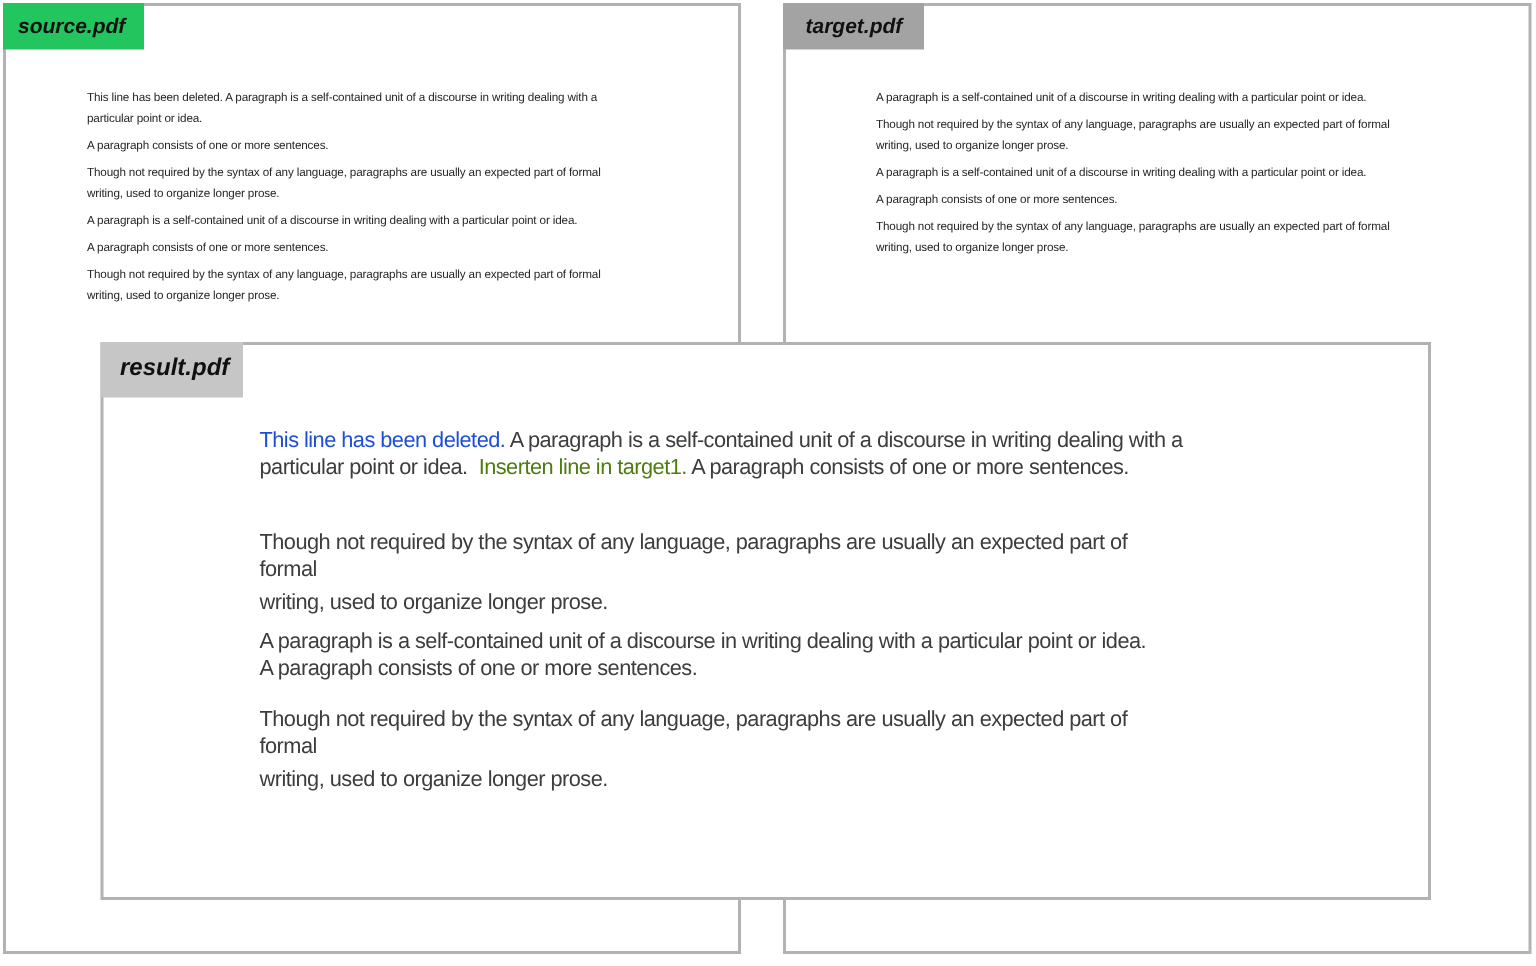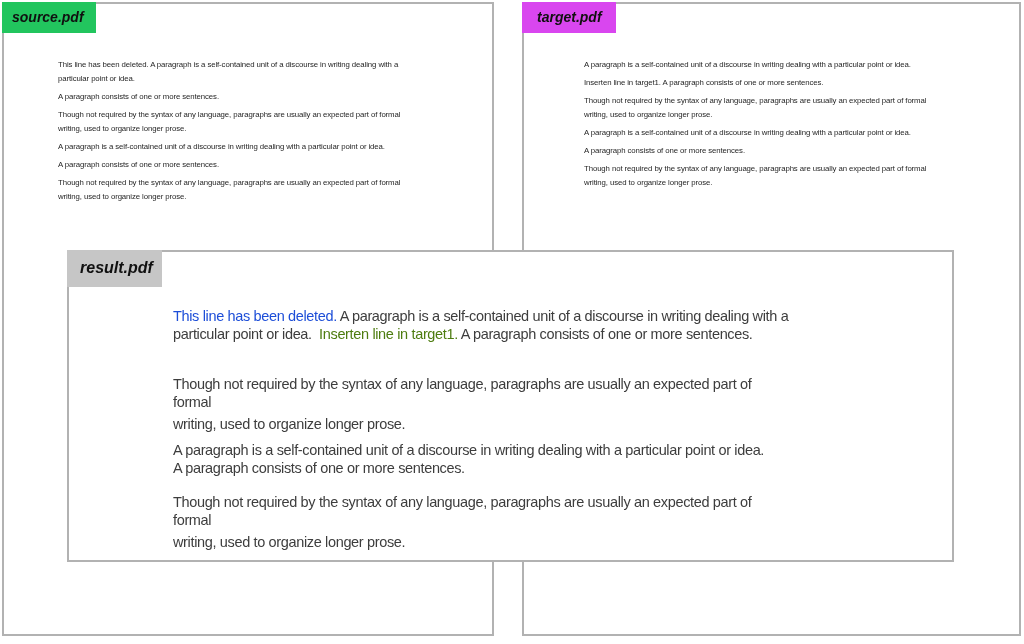--- a/index.html
+++ b/index.html
@@ -6,21 +6,21 @@
   .canvas {
     position:relative; width:1024px; height:644px; background:#ffffff;
     font-family:"Liberation Sans", sans-serif; overflow:hidden;
   }
   .panel {
     position:absolute; background:#ffffff;
     border:2px solid #b2b2b2; box-sizing:border-box;
   }
   .panel-source { left:2px;  top:2px;   width:492px; height:634px; }
   .panel-target { left:522px; top:2px;  width:499px; height:634px; }
-  .panel-result { left:67px; top:250px; width:887px; height:312px; z-index:2; }
+  .panel-result { left:67px; top:228px; width:887px; height:372px; z-index:2; }
   .tab {
     position:absolute; left:-2px; top:-2px; z-index:3;
     background:#c6c6c6; color:#101010;
     font-weight:bold; font-style:italic; white-space:nowrap;
   }
   .tab-small  { font-size:14px; padding:7px 12px 8px 10px; }
   .tab-target { padding:7px 14px 8px 15px; }
   .tab-large  { font-size:16px; padding:9px 9px 10px 13px; }
   .doc { position:absolute; }
   .doc p { margin:0; white-space:pre-wrap; }
@@ -56,24 +56,23 @@
       <p>Though not required by the syntax of any language, paragraphs are usually an expected part of formal
 writing, used to organize longer prose.</p>
       <p>A paragraph is a self-contained unit of a discourse in writing dealing with a particular point or idea.</p>
       <p>A paragraph consists of one or more sentences.</p>
       <p>Though not required by the syntax of any language, paragraphs are usually an expected part of formal
 writing, used to organize longer prose.</p>
     </div>
   </section>
 
   <section class="panel panel-target">
-    <div class="tab tab-small tab-target" style="background: #d946ef;">target.pdf</div>
+    <div class="tab tab-small tab-target" style="background: #a3a3a3;">target.pdf</div>
     <div class="doc doc-small">
       <p>A paragraph is a self-contained unit of a discourse in writing dealing with a particular point or idea.</p>
-      <p>Inserten line in target1. A paragraph consists of one or more sentences.</p>
       <p>Though not required by the syntax of any language, paragraphs are usually an expected part of formal
 writing, used to organize longer prose.</p>
       <p>A paragraph is a self-contained unit of a discourse in writing dealing with a particular point or idea.</p>
       <p>A paragraph consists of one or more sentences.</p>
       <p>Though not required by the syntax of any language, paragraphs are usually an expected part of formal
 writing, used to organize longer prose.</p>
     </div>
   </section>
 
   <section class="panel panel-result">

